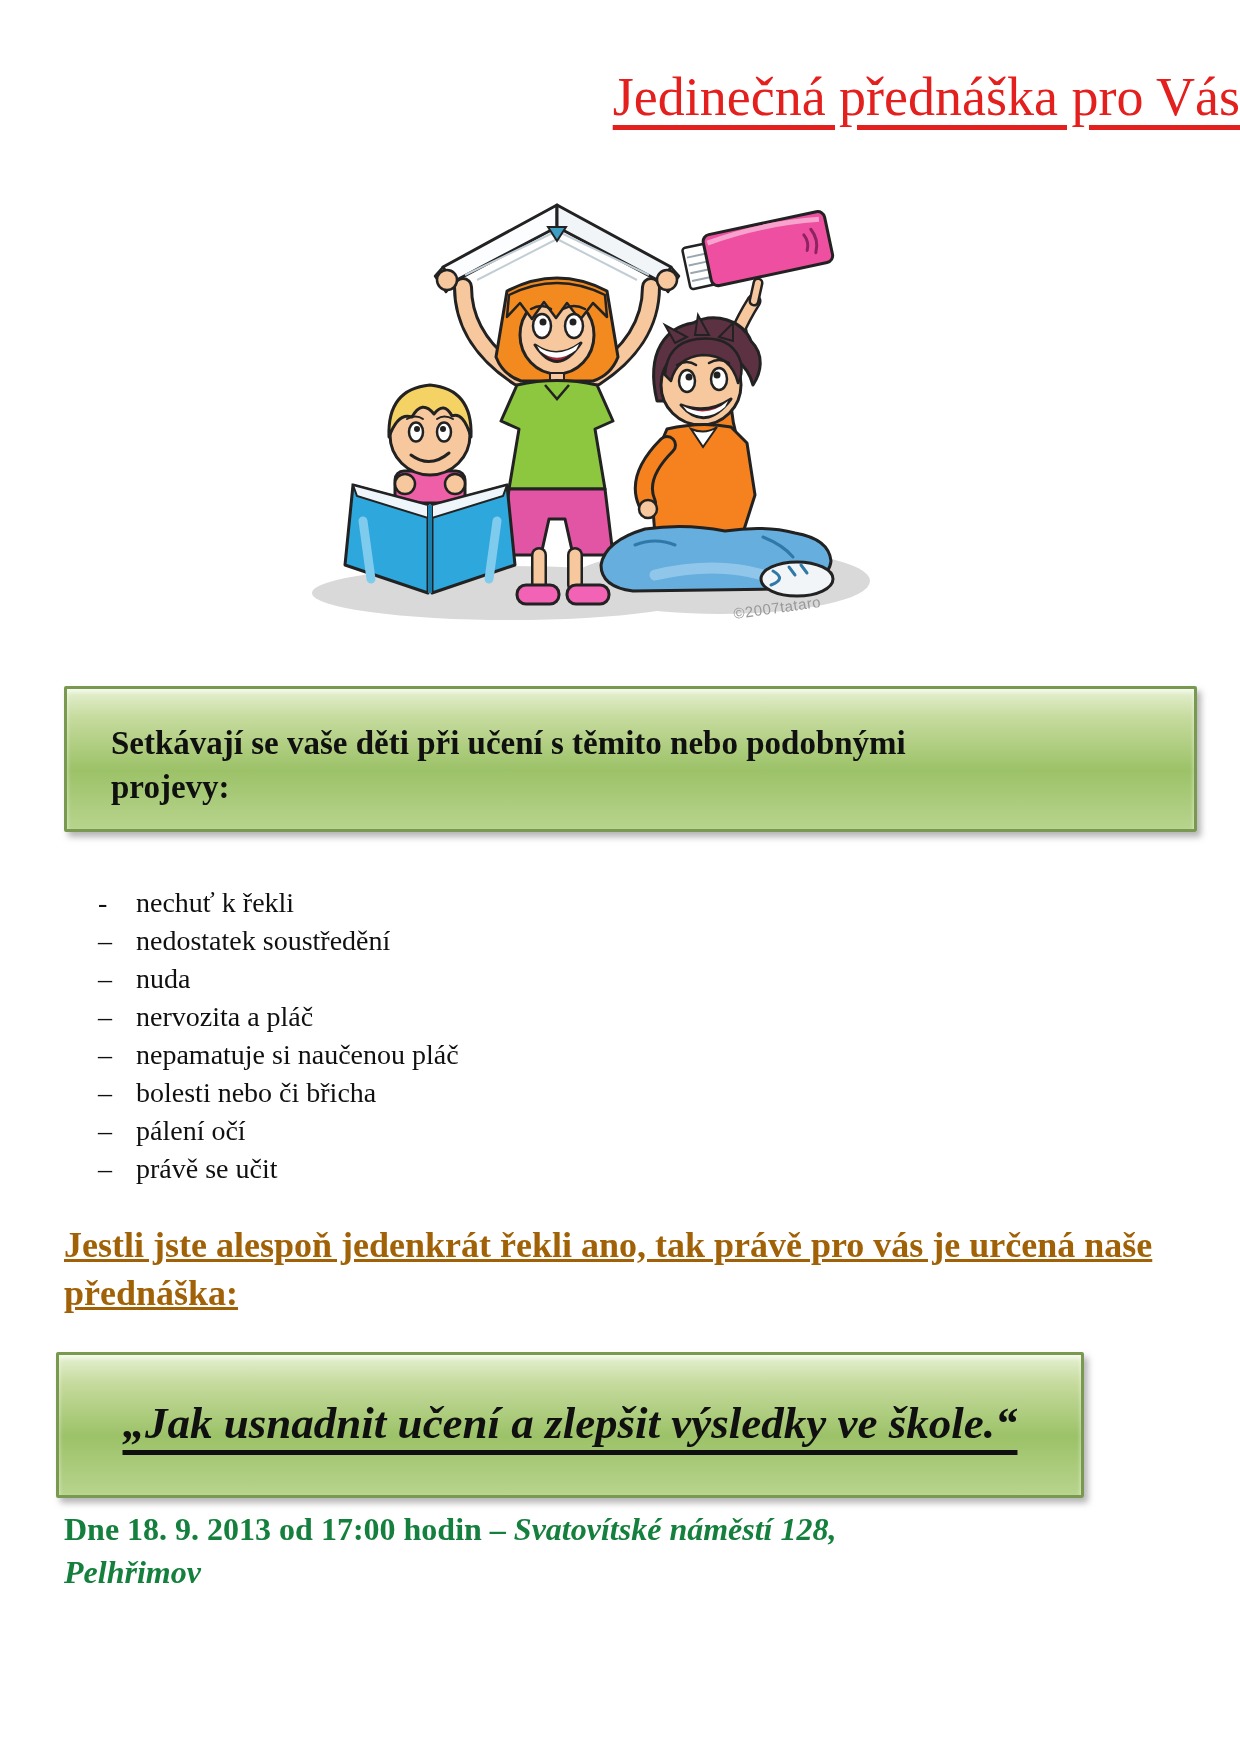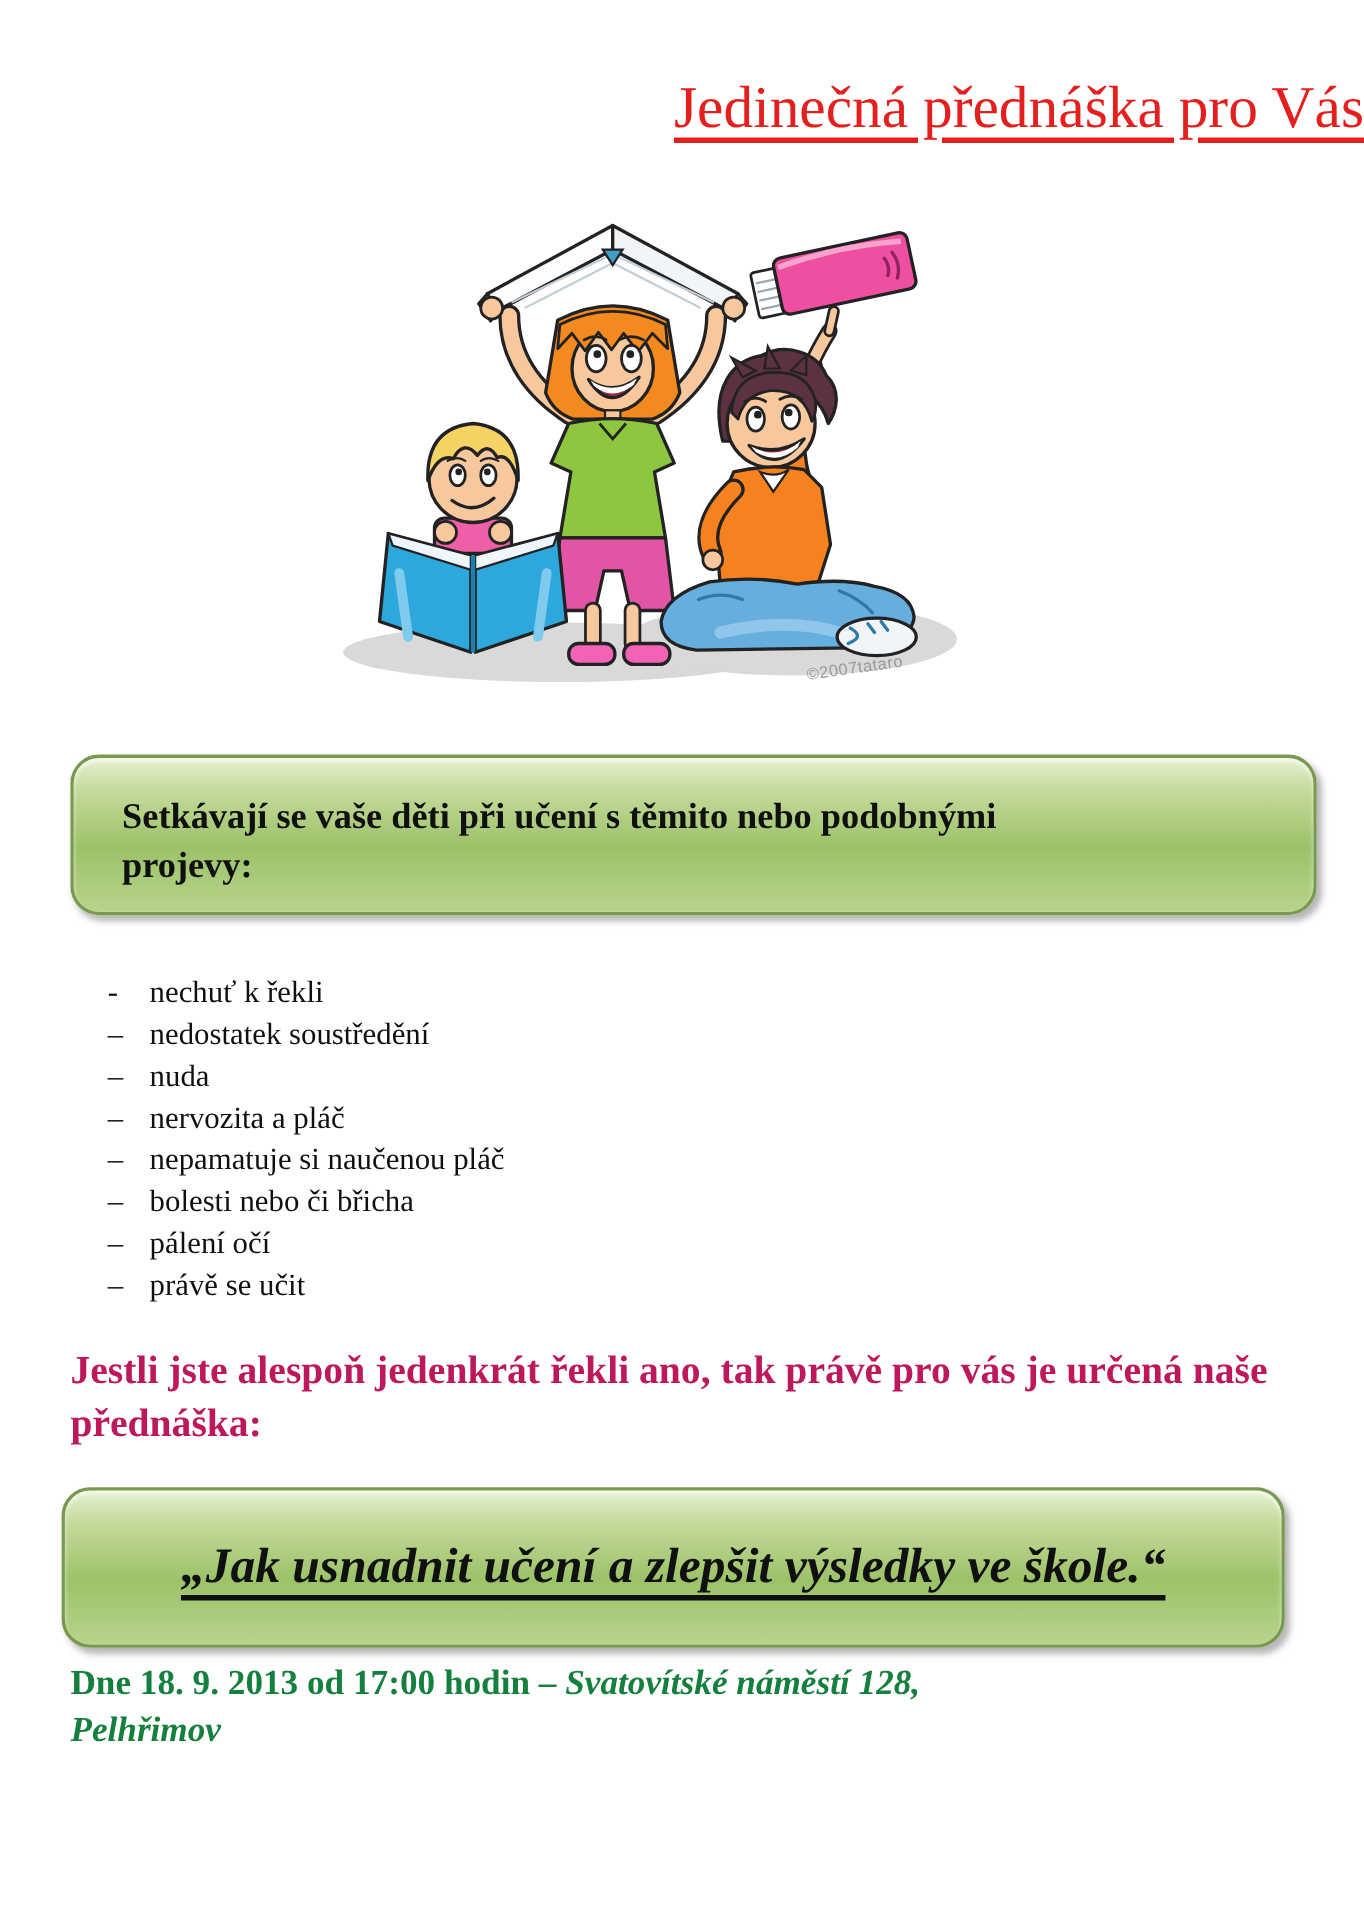--- a/index.html
+++ b/index.html
@@ -45,32 +45,32 @@
   }
   
   .green-box{
     position:absolute;
     background:linear-gradient(180deg,
       var(--box-green-top) 0%,
       #c6db9e 20%,
       var(--box-green-mid) 58%,
       var(--box-green-low) 100%);
     border:3px solid var(--box-green-border);
-    border-radius:26px;
+    border-radius:2px;
     box-shadow:4px 5px 6px rgba(110,110,110,.5),
                inset 0 3px 4px rgba(255,255,255,.65);
   }
   .box-intro{left:64px;top:686px;width:1133px;height:146px;}
   .box-intro p{
     padding:32px 40px 0 44px;
     width:1000px;
     font-size:33px;font-weight:700;color:#101010;
     line-height:1.34;
   }
-  .box-quote{left:56px;top:1352px;width:1112px;height:146px;}
+  .box-quote{left:56px;top:1352px;width:1028px;height:146px;}
   .box-quote .quote-text{
     display:block;text-align:center;
     padding-top:42px;
     font-size:45px;font-weight:700;font-style:italic;color:#101010;
     text-decoration:underline;
     text-decoration-thickness:5px;
     text-underline-offset:12px;
     white-space:nowrap;
   }
   
@@ -80,22 +80,23 @@
   }
   .symptoms li{
     display:flex;
     font-size:28px;color:#101010;
     height:38px;line-height:38px;
   }
   .symptoms .marker{width:38px;text-align:left;}
   
   .appeal{
     position:absolute;left:64px;top:1222px;width:1100px;
-    font-size:36px;font-weight:700;color:#be185d;
+    font-size:36px;font-weight:700;color:#a16207;
     line-height:1.33;
+    text-decoration:underline;
   }
   
   .event{
     position:absolute;left:64px;top:1508px;width:900px;
     font-size:32px;font-weight:700;color:#15803d;
     line-height:1.35;
   }
   .event .loc{font-style:italic;}
   
   .logo{

